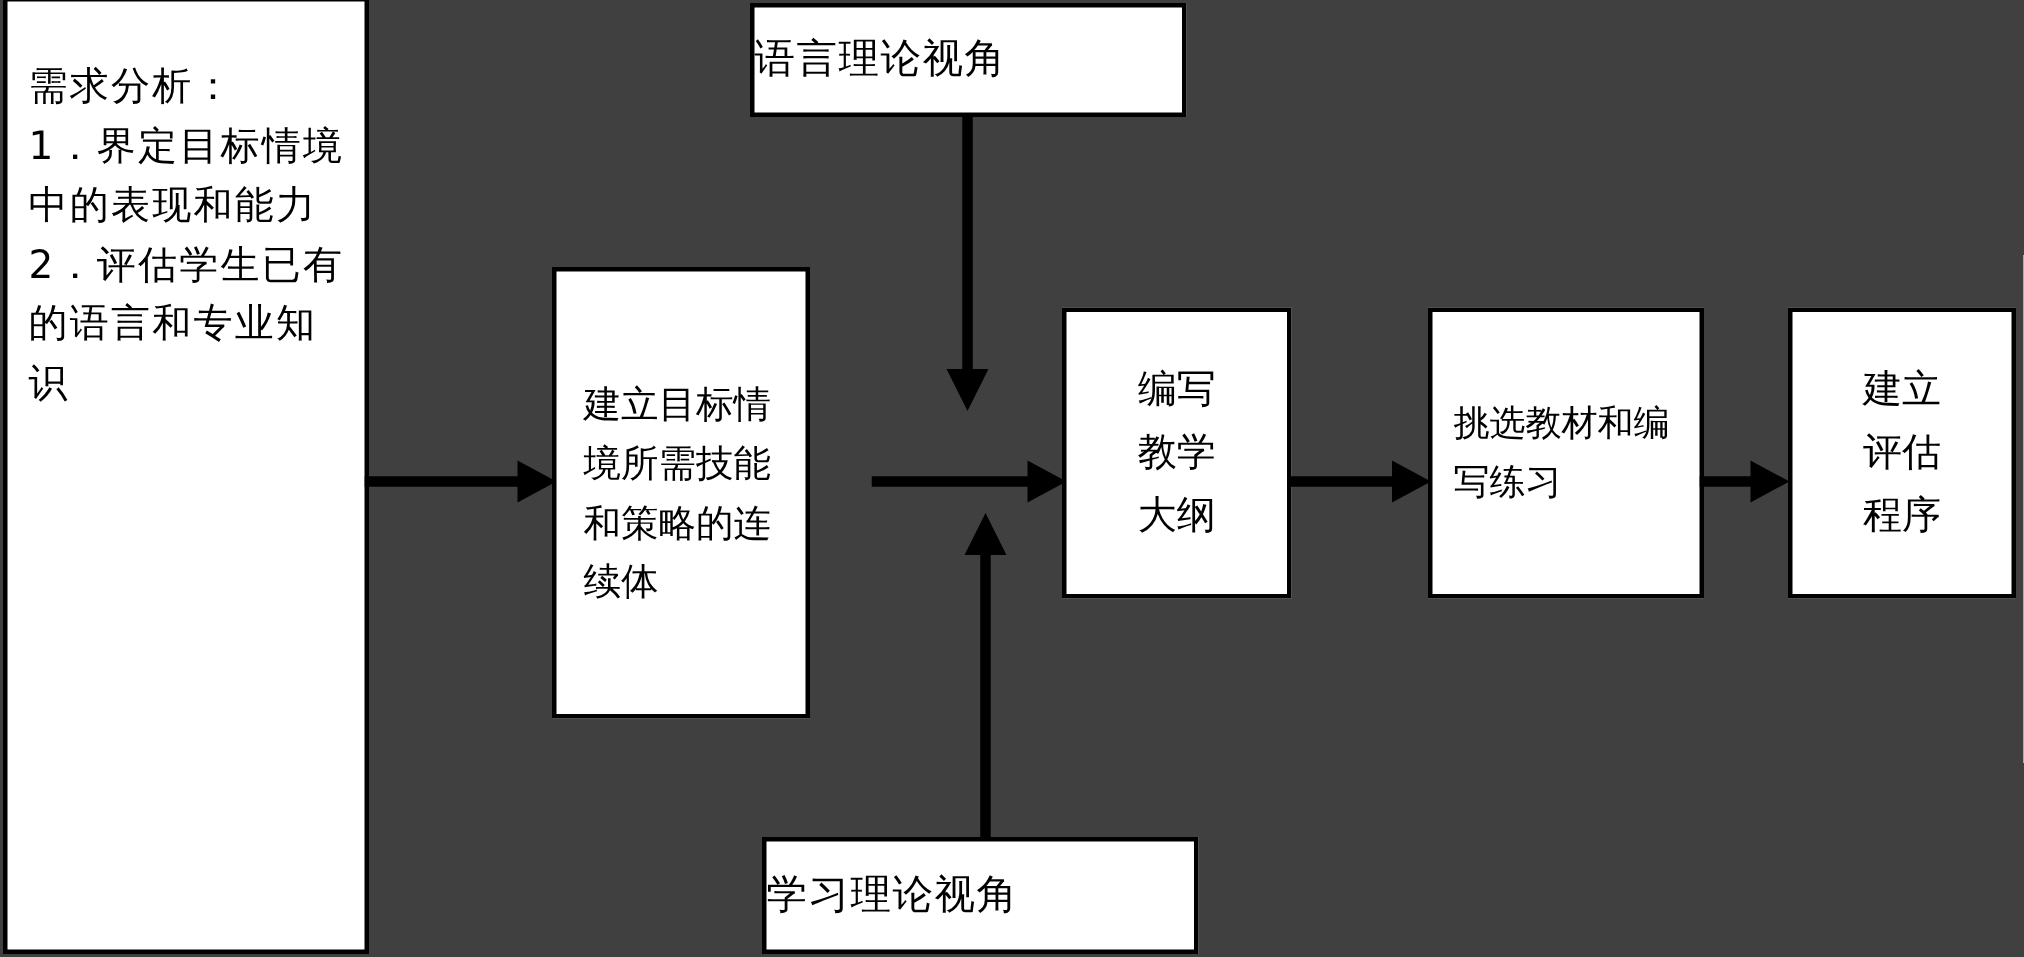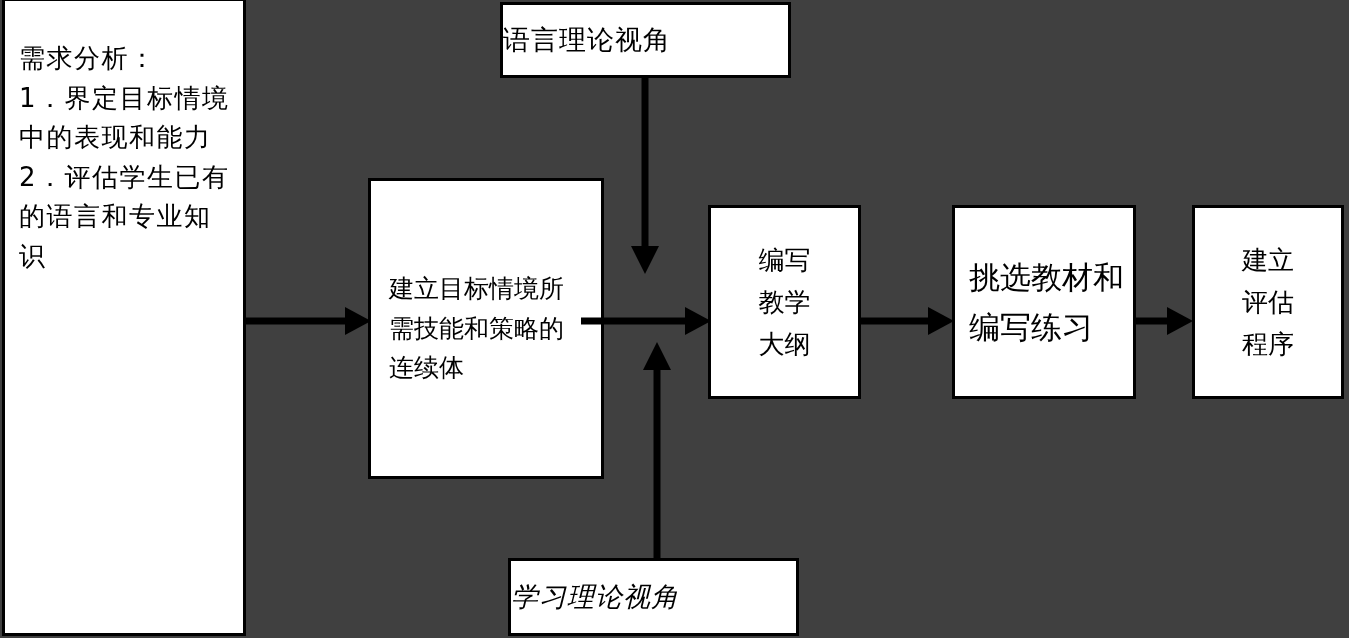--- a/index.html
+++ b/index.html
@@ -35,57 +35,56 @@
   
   #node-needs-analysis {
     left: 2px;  top: -2px;  width: 244px; height: 638px;
     align-items: flex-start;
     padding: 38px 12px 0 14px;
     font-size: 26px;
     letter-spacing: 1.5px;
     line-height: 1.52;
   }
   #node-continuum {
-    left: 368px; top: 178px; width: 236px; height: 301px;
+    left: 368px; top: 178px; width: 172px; height: 301px;
     padding: 0 16px 0 18px;
     font-size: 25px;
     line-height: 1.58;
   }
   #node-syllabus {
     left: 708px; top: 205px; width: 153px; height: 194px;
     padding: 0 8px;
     font-size: 26px;
     text-align: center;
     line-height: 1.62;
   }
   #node-materials {
     left: 952px; top: 205px; width: 184px; height: 194px;
     padding: 0 7px 0 14px;
-    font-size: 31px;
+    font-size: 24px;
     line-height: 1.62;
   }
   #node-assessment {
     left: 1192px; top: 205px; width: 152px; height: 194px;
     padding: 0 8px;
     font-size: 26px;
     text-align: center;
     line-height: 1.62;
   }
   #node-language-theory {
     left: 500px; top: 2px; width: 291px; height: 76px;
     justify-content: flex-start;
     font-size: 27px;
     letter-spacing: 1px;
   }
   #node-learning-theory {
     left: 508px; top: 558px; width: 291px; height: 78px;
     justify-content: center;
     font-size: 27px;
     letter-spacing: 1px;
-    font-style: italic;
   }
   
   .conn {
     position: absolute;
   }
   .conn svg { display: block; }
 </style>
 </head>
 <body>
 

